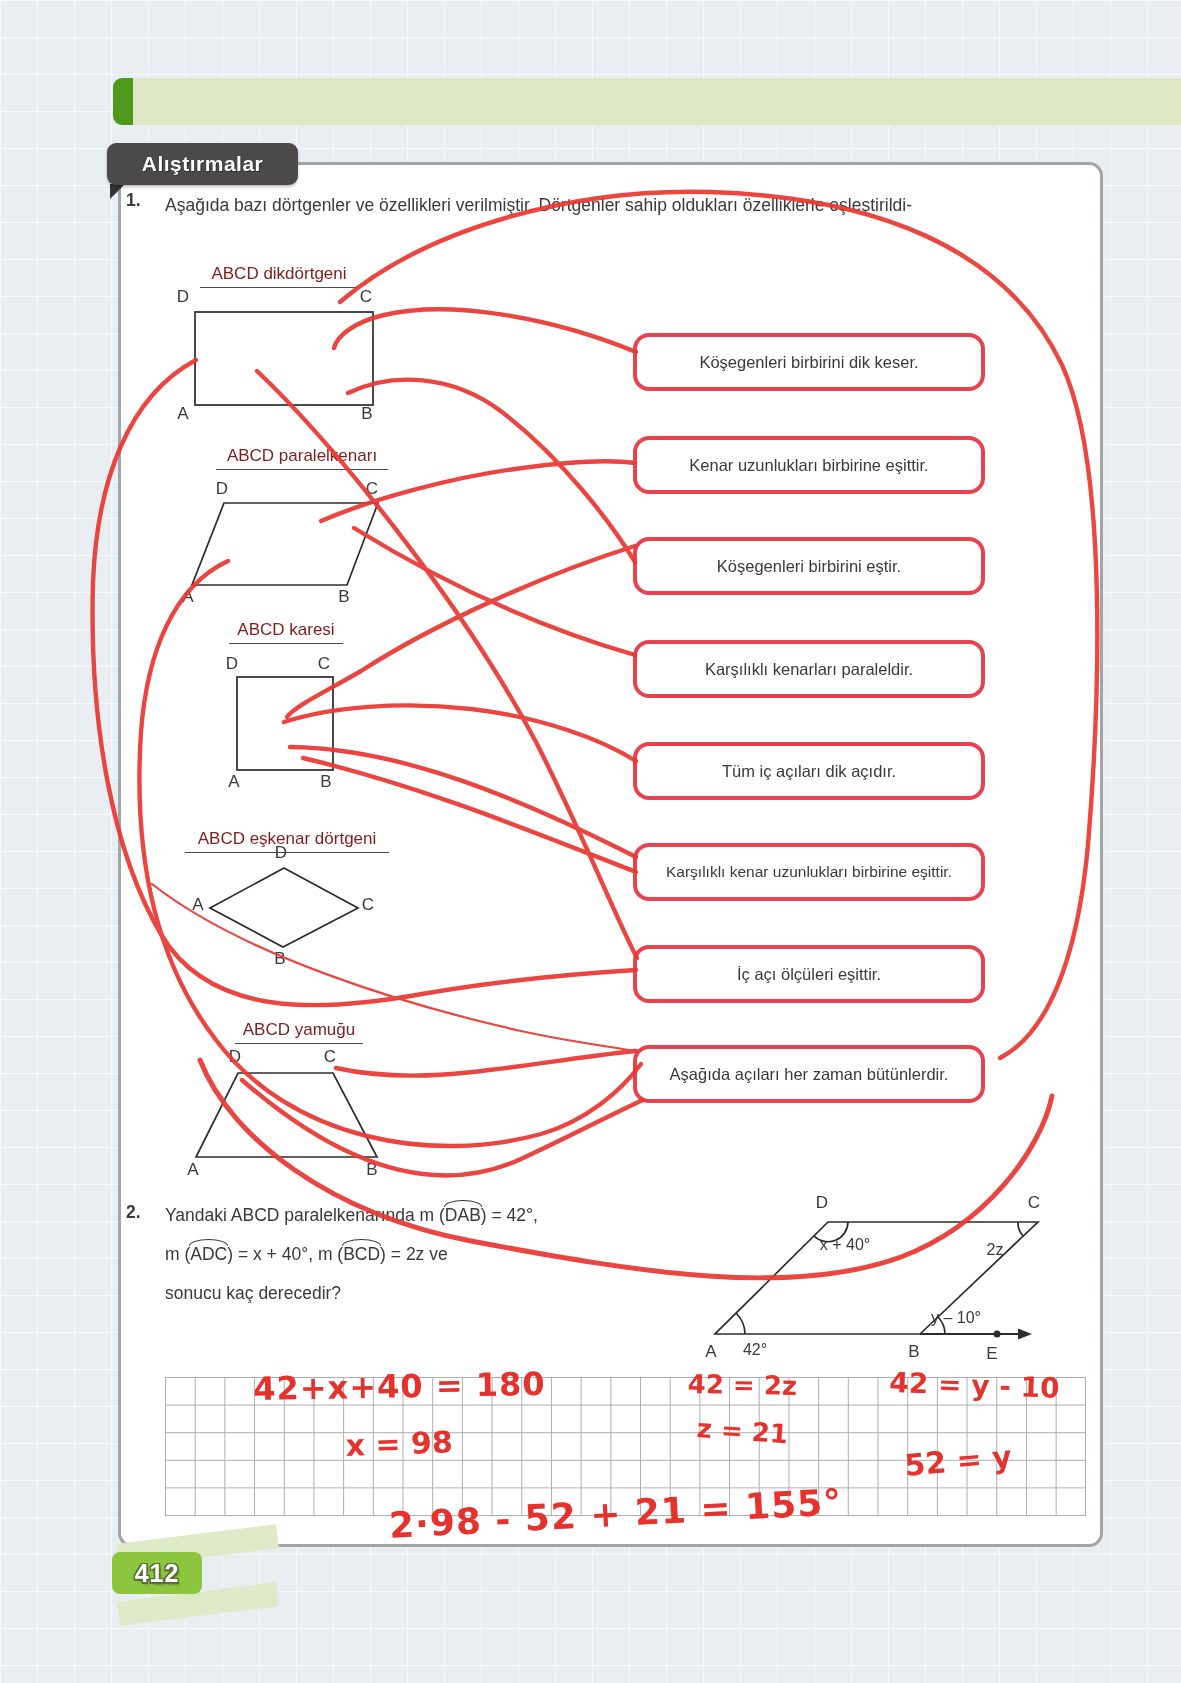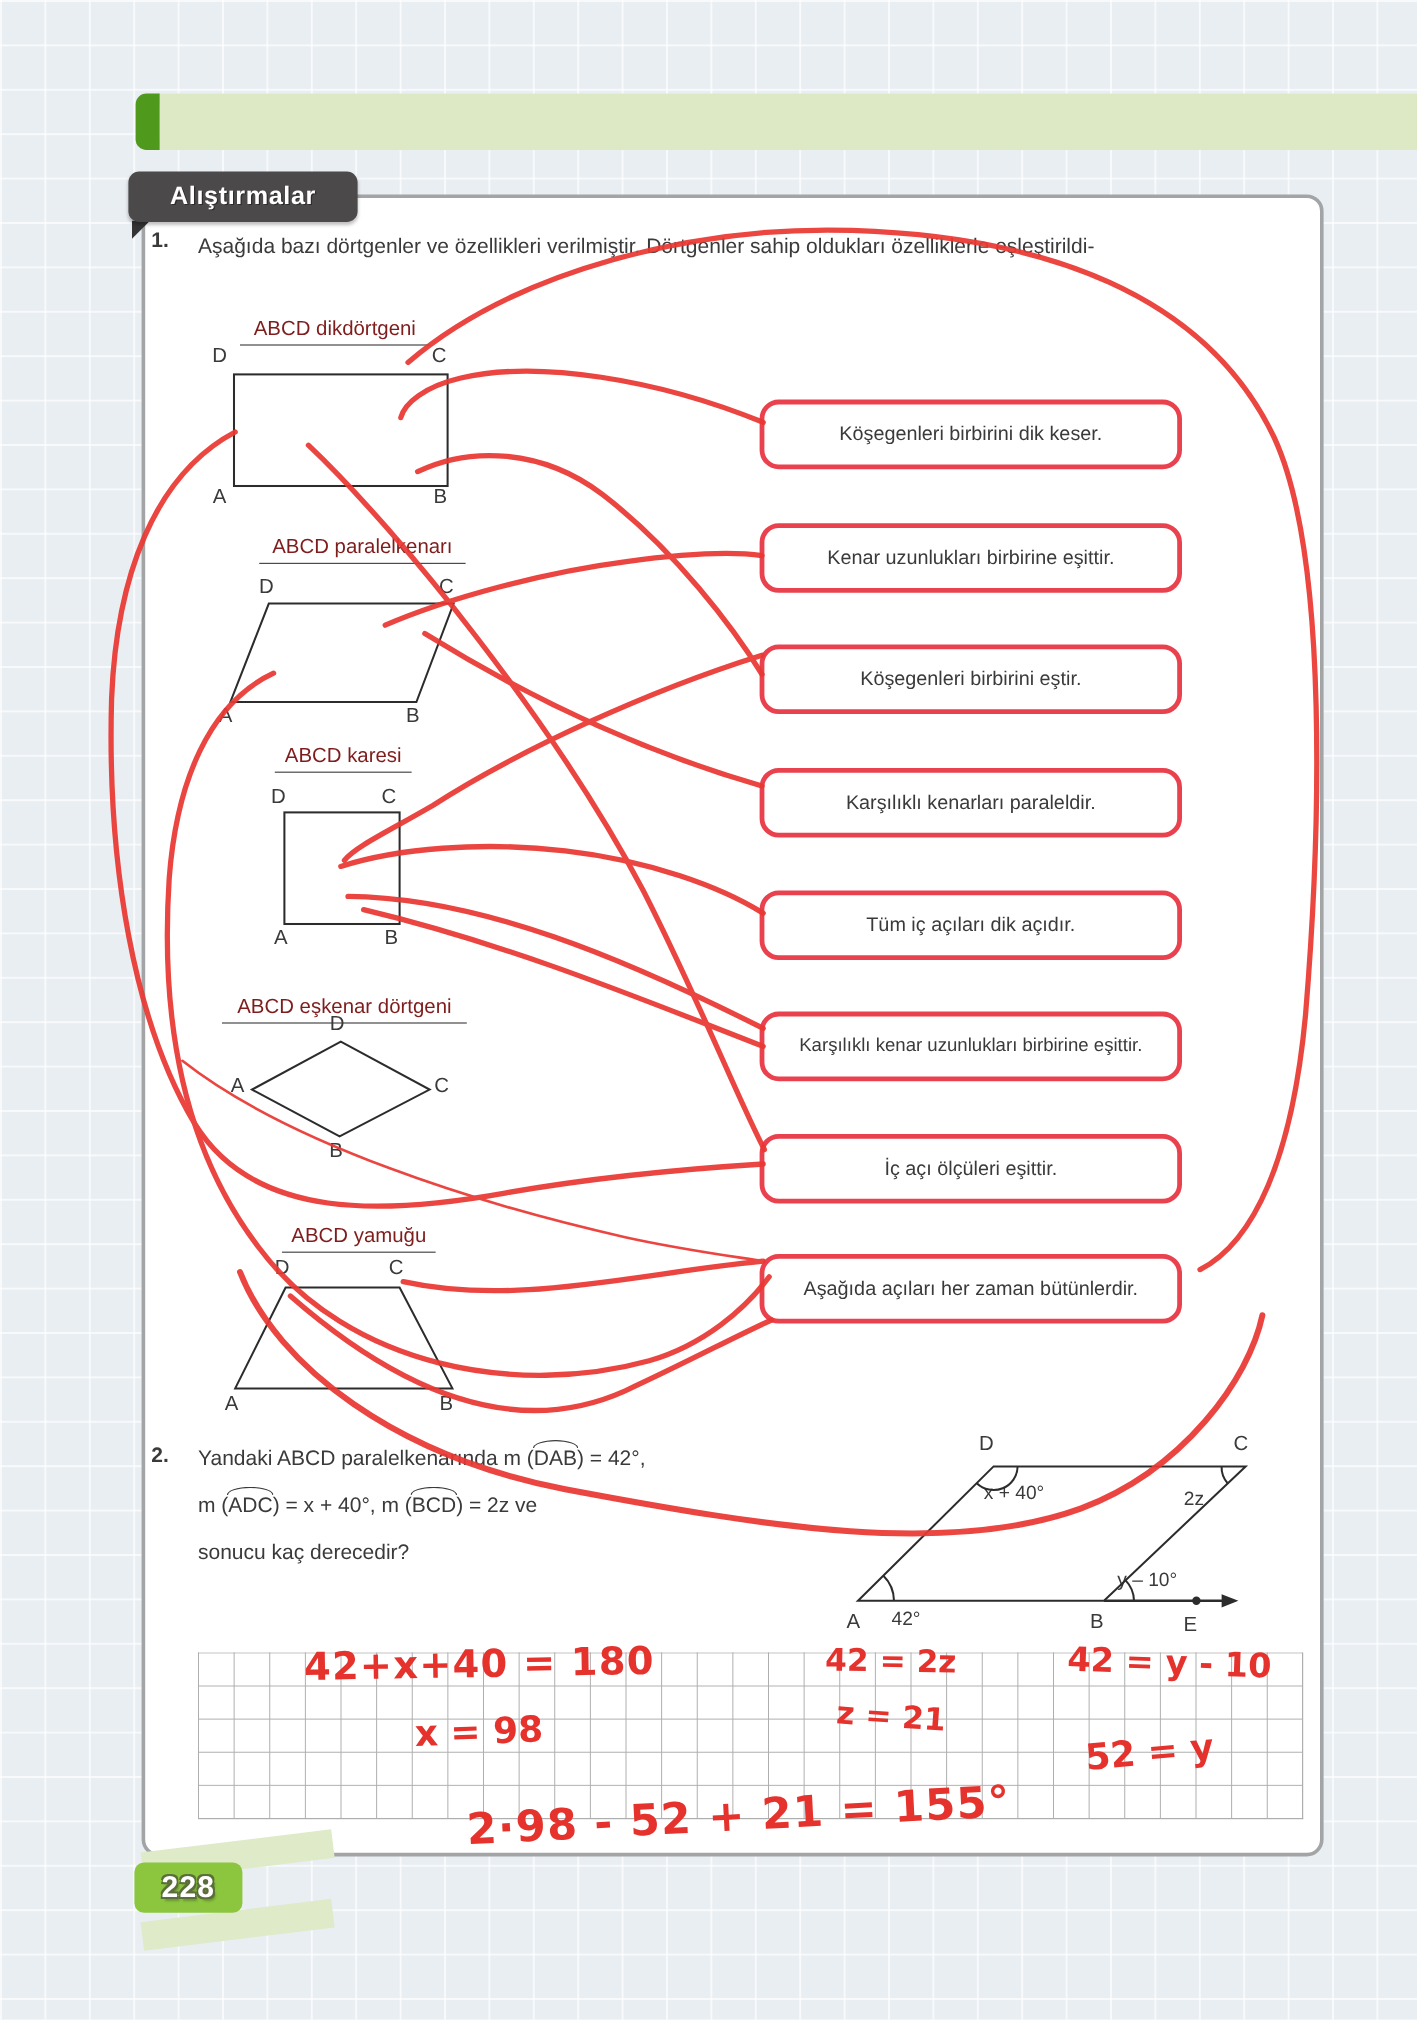--- a/index.html
+++ b/index.html
@@ -145,21 +145,21 @@
 <div class="abs hw" style="left:345px;top:1428px;font-size:30px;transform:rotate(-2deg);">x = 98</div>
 <div class="abs hw" style="left:688px;top:1369px;font-size:26px;transform:rotate(1deg);">42 = 2z</div>
 <div class="abs hw" style="left:698px;top:1413px;font-size:26px;transform:rotate(4deg);">z = 21</div>
 <div class="abs hw" style="left:890px;top:1366px;font-size:28px;transform:rotate(2deg);">42 = y - 10</div>
 <div class="abs hw" style="left:903px;top:1448px;font-size:30px;transform:rotate(-5deg);">52 = y</div>
 <div class="abs hw" style="left:388px;top:1505px;font-size:36px;transform:rotate(-3deg);letter-spacing:1px;">2·98 - 52 + 21 = 155°</div>
 
 <div class="abs ribbon" style="left:118px;top:1534px;width:160px;height:24px;transform:rotate(-7deg);"></div>
 <div class="abs ribbon" style="left:118px;top:1592px;width:160px;height:24px;transform:rotate(-7deg);"></div>
 <div class="abs badge">
-  <span>228</span>
+  <span>412</span>
 </div>
 
 <svg class="overlay" width="1181" height="1683" viewBox="0 0 1181 1683">
   <g stroke="#2c2c2c" stroke-width="1.7" fill="none">
     <rect x="195" y="312" width="178" height="93"></rect>
     <path d="M224,503 L378,503 L347,585 L192,585 Z"></path>
     <rect x="237" y="677" width="96" height="93"></rect>
     <path d="M284,868 L358,908 L283,947 L210,908 Z"></path>
     <path d="M238,1073 L333,1073 L377,1157 L196,1157 Z"></path>
     <path d="M715,1334 L920,1334 L1038,1222 L828,1222 Z"></path>

